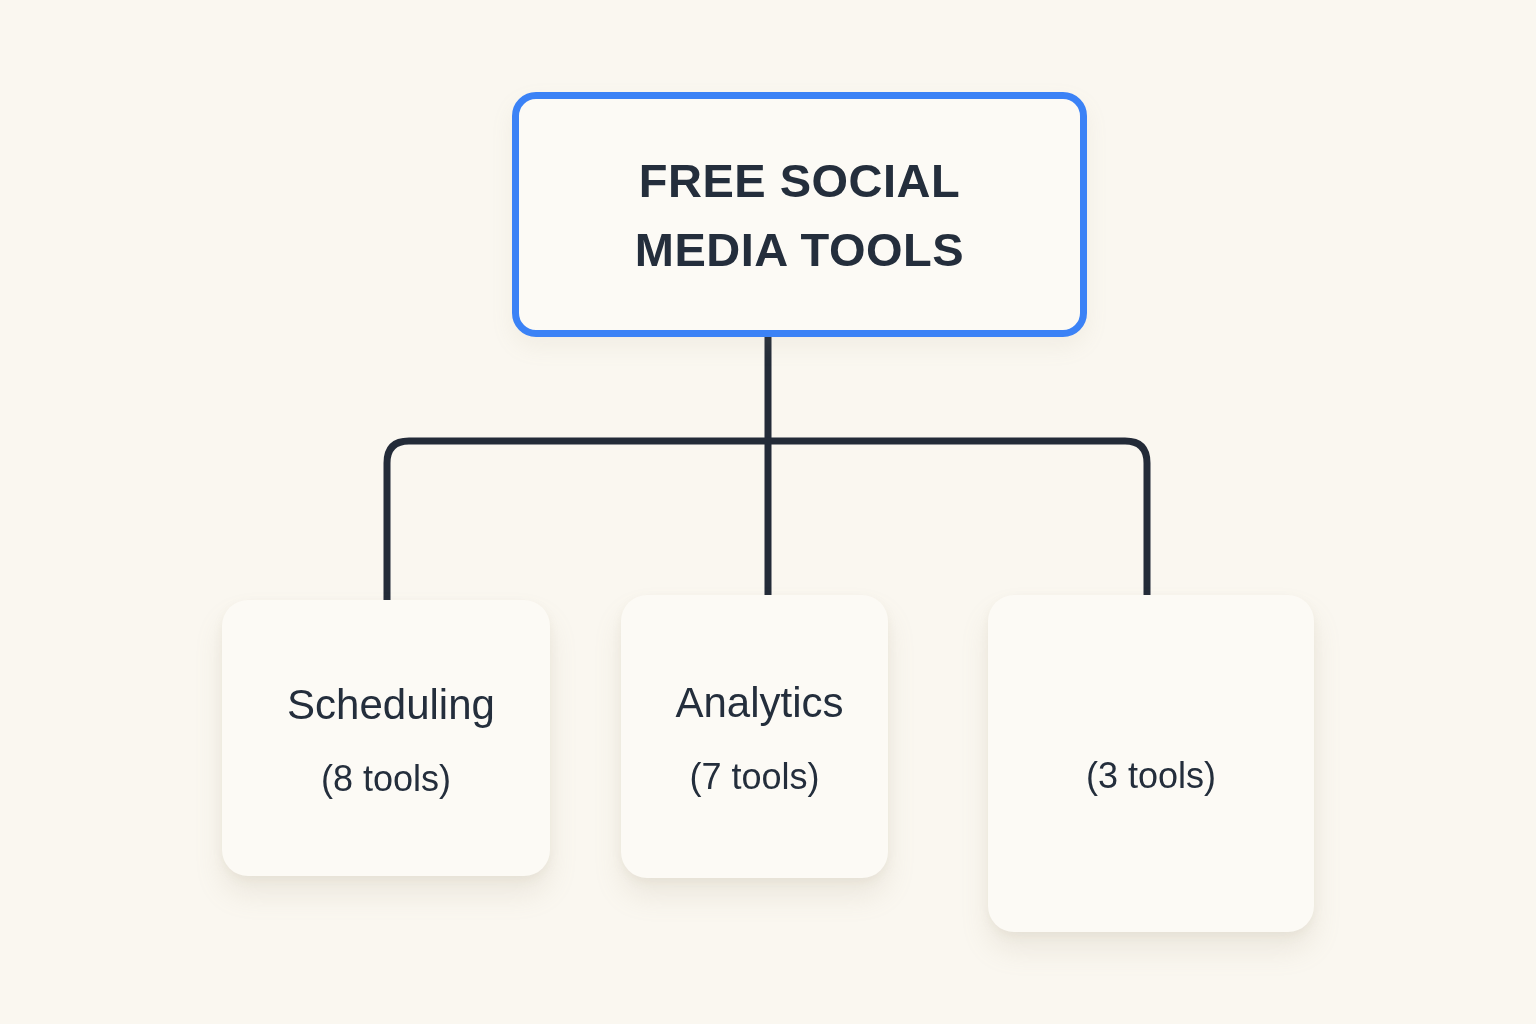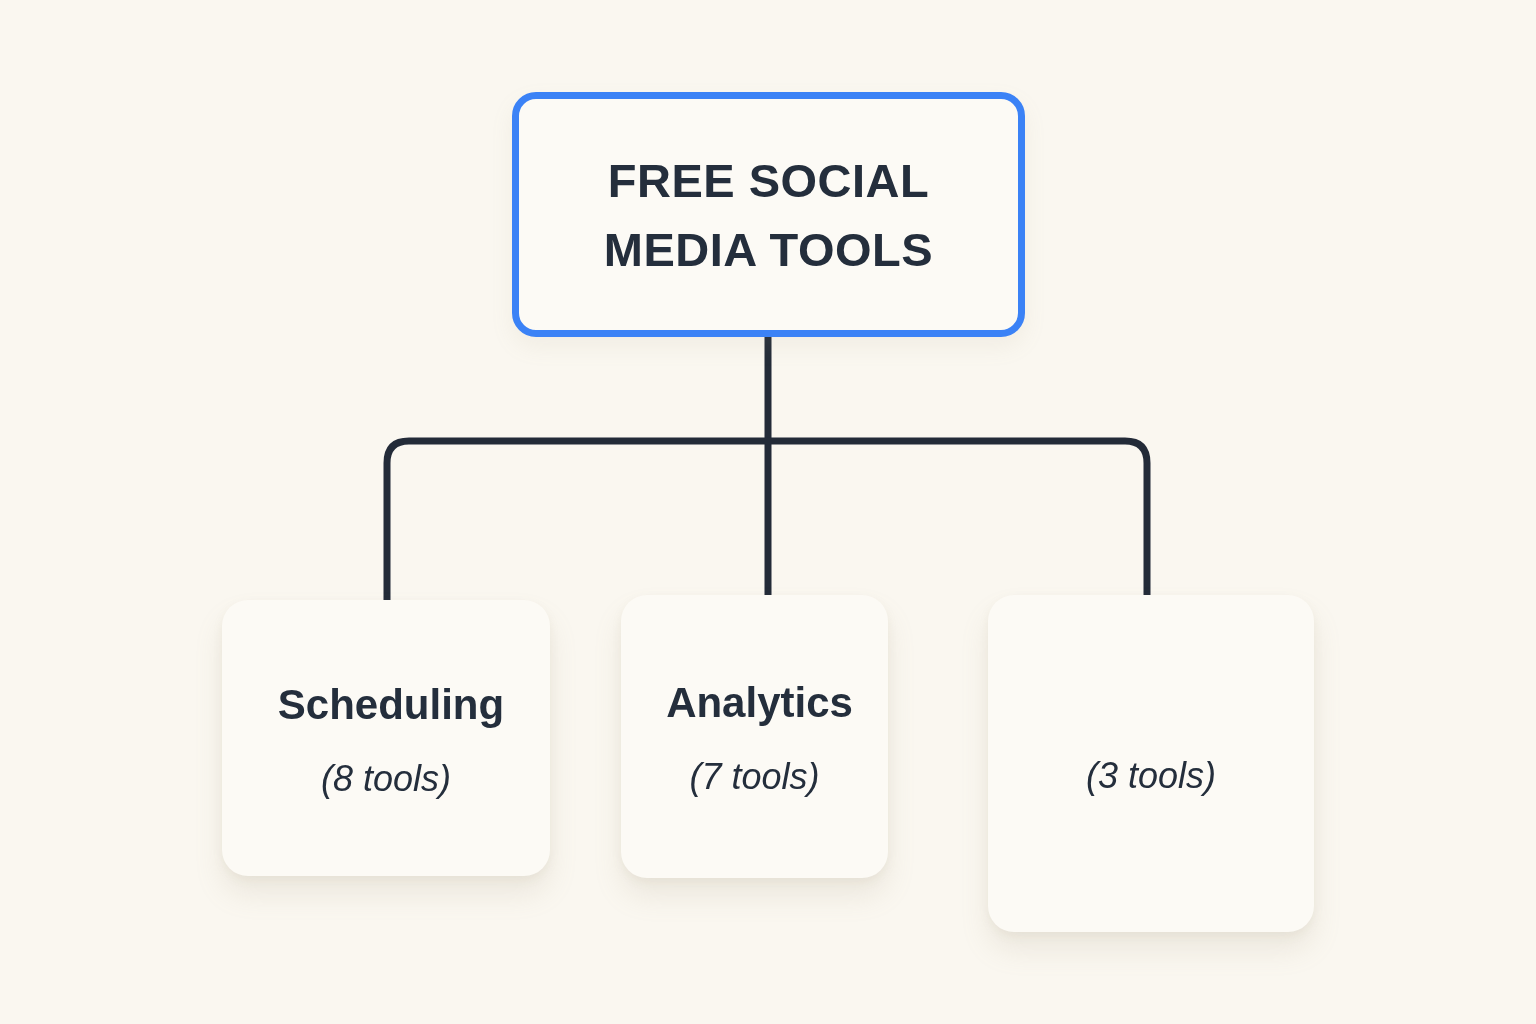--- a/index.html
+++ b/index.html
@@ -31,51 +31,50 @@
     background: var(--card-fill, #fcfaf5);
     display: flex;
     flex-direction: column;
     align-items: center;
     justify-content: center;
     text-align: center;
   }
   .root-node {
     left: 512px;
     top: 92px;
-    width: 513px;
+    width: 575px;
     height: 245px;
     border: 7px solid var(--root-border, #3b82f6);
     border-radius: 24px;
     box-shadow: 0 10px 22px rgba(170, 155, 130, 0.10);
   }
   .root-label {
     font-size: 47px;
     font-weight: 700;
     line-height: 69px;
     letter-spacing: 0.5px;
     max-width: 420px;
   }
   .child-node {
     border-radius: 26px;
     box-shadow: 0 18px 28px rgba(170, 155, 130, 0.16),
                 0 4px 10px rgba(170, 155, 130, 0.10);
   }
   .child-label {
     font-size: 42px;
-    font-weight: 700;
+    font-weight: 400;
     line-height: 57px;
     max-width: 280px;
     margin-left: 10px;
   }
   .child-count {
     font-size: 36px;
     font-weight: 400;
     line-height: 44px;
     margin-top: 24px;
-    font-style: italic;
   }
   #node-scheduling {
     left: 222px;
     top: 600px;
     width: 328px;
     height: 276px;
   }
   #node-analytics {
     left: 621px;
     top: 595px;

